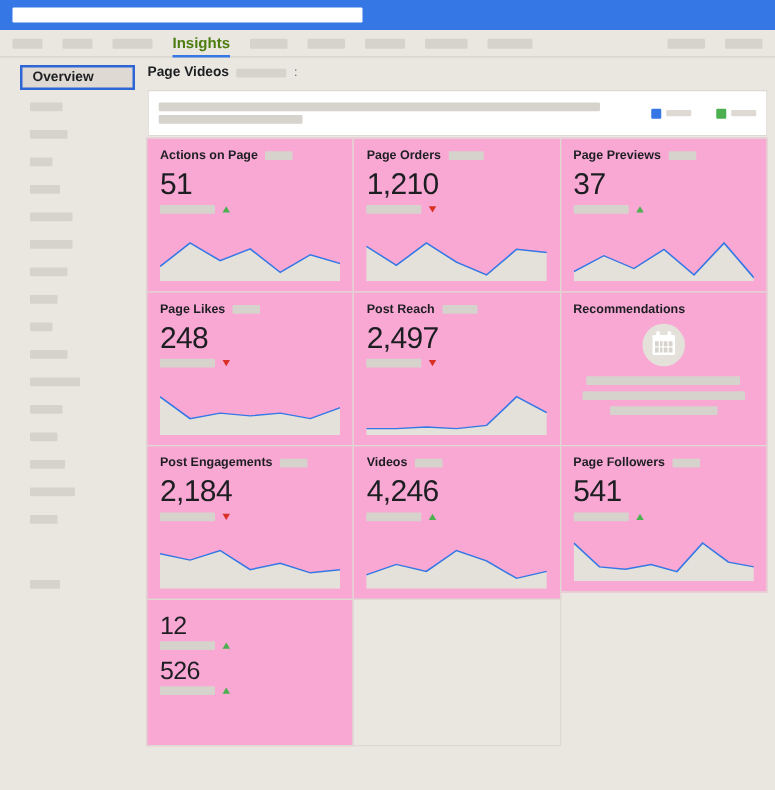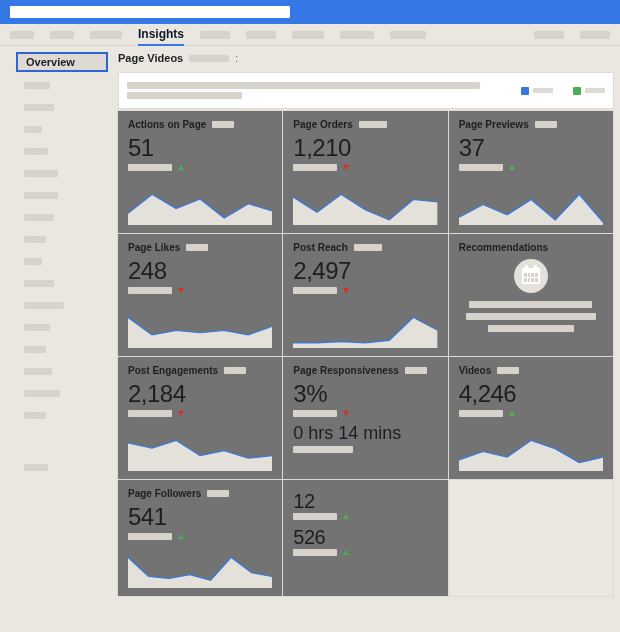--- a/index.html
+++ b/index.html
@@ -3,21 +3,21 @@
 <meta charset="utf-8">
 <style>
 * { box-sizing: border-box; margin: 0; padding: 0; }
 body { font-family: Helvetica, Arial, sans-serif; background: #eae7e1; width: 620px; height: 632px; overflow: hidden; font-size: 10px; color: #1c1e21; }
 
 .topbar { background: #3578e5; height: 24px; display: flex; align-items: center; padding: 0 10px; }
 .search { background: #fff; height: 12px; width: 280px; border-radius: 1px; }
 
 .tabs { background: #eae7e1; height: 22px; display: flex; align-items: center; padding: 0 10px; gap: 16px; border-bottom: 1px solid #d6d3cd; }
 .tab-ph { height: 8px; background: #d6d3cd; border-radius: 1px; }
-.tab-active { font-weight: 600; font-size: 12px; color: #0f172a; border-bottom: 2px solid #3578e5; height: 22px; display: flex; align-items: center; }
+.tab-active { font-weight: 600; font-size: 12px; color: #4d7c0f; border-bottom: 2px solid #3578e5; height: 22px; display: flex; align-items: center; }
 
 .layout { display: flex; }
 .sidebar { width: 108px; padding: 6px 0 6px 16px; }
 .side-item { height: 18px; display: flex; align-items: center; padding-left: 8px; margin-bottom: 4px; }
 .side-active { border: 2px solid #2f66d6; background: #dedad3; height: 20px; font-size: 11px; font-weight: 600; color: #1c1e21; padding-left: 8px; }
 .side-ph { height: 7px; background: #d6d3cd; border-radius: 1px; }
 
 .main { flex: 1; padding: 6px 6px 6px 10px; }
 .summary-row { display: flex; align-items: center; gap: 6px; margin-bottom: 8px; }
 .summary-title { font-size: 11px; font-weight: 600; }
@@ -26,21 +26,21 @@
 .infobar { background: #fff; border: 1px solid #dedad3; padding: 6px 8px; margin-bottom: 2px; display: flex; align-items: center; justify-content: space-between; }
 .infobar .lines { flex: 1; }
 .infobar .lines .ph { margin: 3px 0; }
 .legend { display: flex; gap: 20px; align-items: center; margin-left: 10px; }
 .legend-sw { width: 8px; height: 8px; border-radius: 1px; }
 .legend-line { width: 20px; height: 5px; background: #dedad3; border-radius: 1px; }
 .blue { background: #3578e5; }
 .green { background: #4caf50; }
 
 .grid { display: grid; grid-template-columns: repeat(3, 1fr); }
-.card { background: #737373; border: 1px solid #dedad3; padding: 8px 10px; margin: -1px 0 0 -1px; height: 124px; position: relative; }
+.card { background: #f9a8d4; border: 1px solid #dedad3; padding: 8px 10px; margin: -1px 0 0 -1px; height: 124px; position: relative; }
 .card-short { height: 118px; }
 .card h3 { font-size: 10px; font-weight: 600; margin-bottom: 3px; display: flex; align-items: center; gap: 6px; }
 .big { font-size: 24px; font-weight: 400; letter-spacing: -0.5px; margin: 4px 0 2px; }
 .sub { display: flex; align-items: center; gap: 6px; margin-bottom: 4px; }
 .tri { width: 0; height: 0; border-left: 3px solid transparent; border-right: 3px solid transparent; }
 .tri-up { border-bottom: 5px solid #4caf50; }
 .tri-down { border-top: 5px solid #d93025; }
 .chart { position: absolute; left: 10px; right: 10px; bottom: 8px; height: 34px; }
 .chart svg { width: 100%; height: 100%; display: block; }
 .reco-icon { width: 34px; height: 34px; background: #e4e1da; border-radius: 50%; margin: 6px auto 8px; display: flex; align-items: center; justify-content: center; }
@@ -285,35 +285,20 @@
             <div class="tri tri-down"></div>
           </div>
         <div class="chart">
             <svg viewBox="0 0 100 30" preserveAspectRatio="none">
               <polygon points="0,30 0,5.25 16.666666666666668,9.75 33.333333333333336,3 50,16.5 66.66666666666667,12 83.33333333333334,18.75 100,16.5 100,30" fill="#e4e1da"></polygon>
               <polyline points="0,5.25 16.666666666666668,9.75 33.333333333333336,3 50,16.5 66.66666666666667,12 83.33333333333334,18.75 100,16.5 " fill="none" stroke="#3578e5" stroke-width="1"></polyline>
             </svg>
           </div>
       </div>
 
-      <div class="card resp">
-        <h3>
-            <span>Page Responsiveness</span>
-            <div class="ph" style="width:22px"></div>
-          </h3>
-        <div class="big">3%</div>
-        <div class="sub">
-            <div class="ph" style="width:44px"></div>
-            <div class="tri tri-down"></div>
-          </div>
-        <div class="time">0 hrs 14 mins</div>
-        <div class="sub" style="margin-top:2px">
-            <div class="ph" style="width:60px"></div>
-          </div>
-      </div>
 
       <div class="card">
         <h3>
             <span>Videos</span>
             <div class="ph" style="width:22px"></div>
           </h3>
         <div class="big">4,246</div>
         <div class="sub">
             <div class="ph" style="width:44px"></div>
             <div class="tri tri-up"></div>

